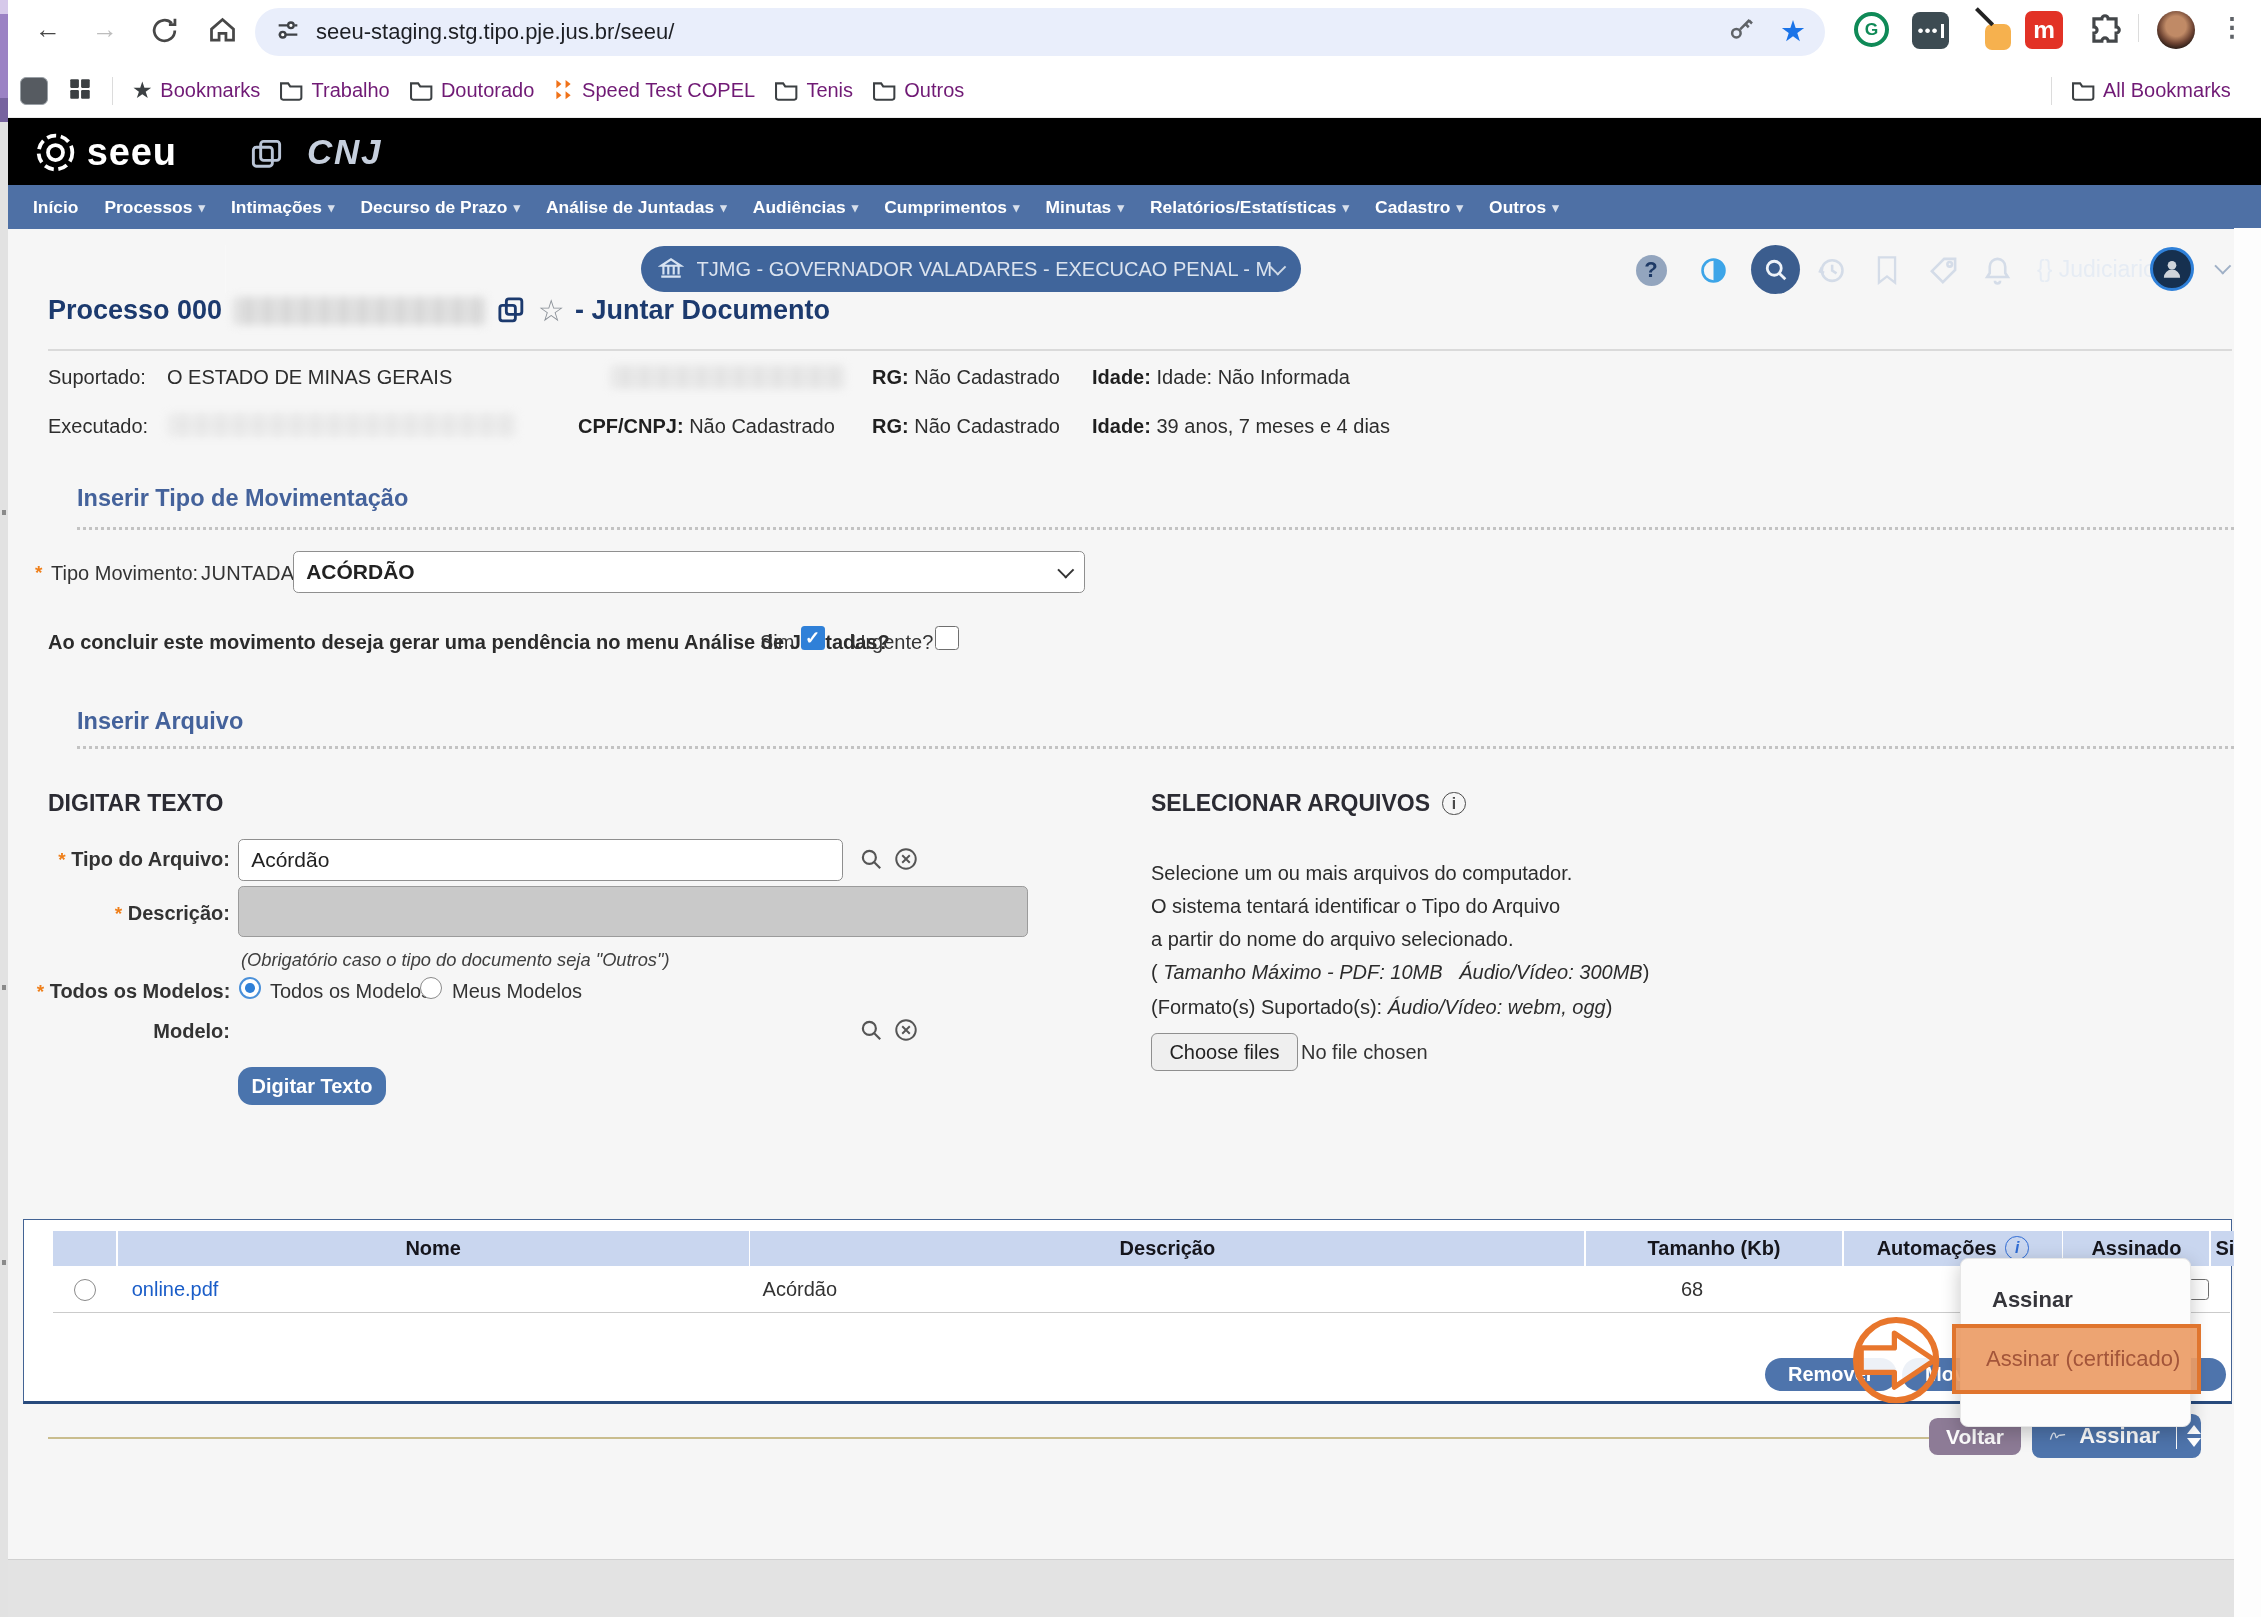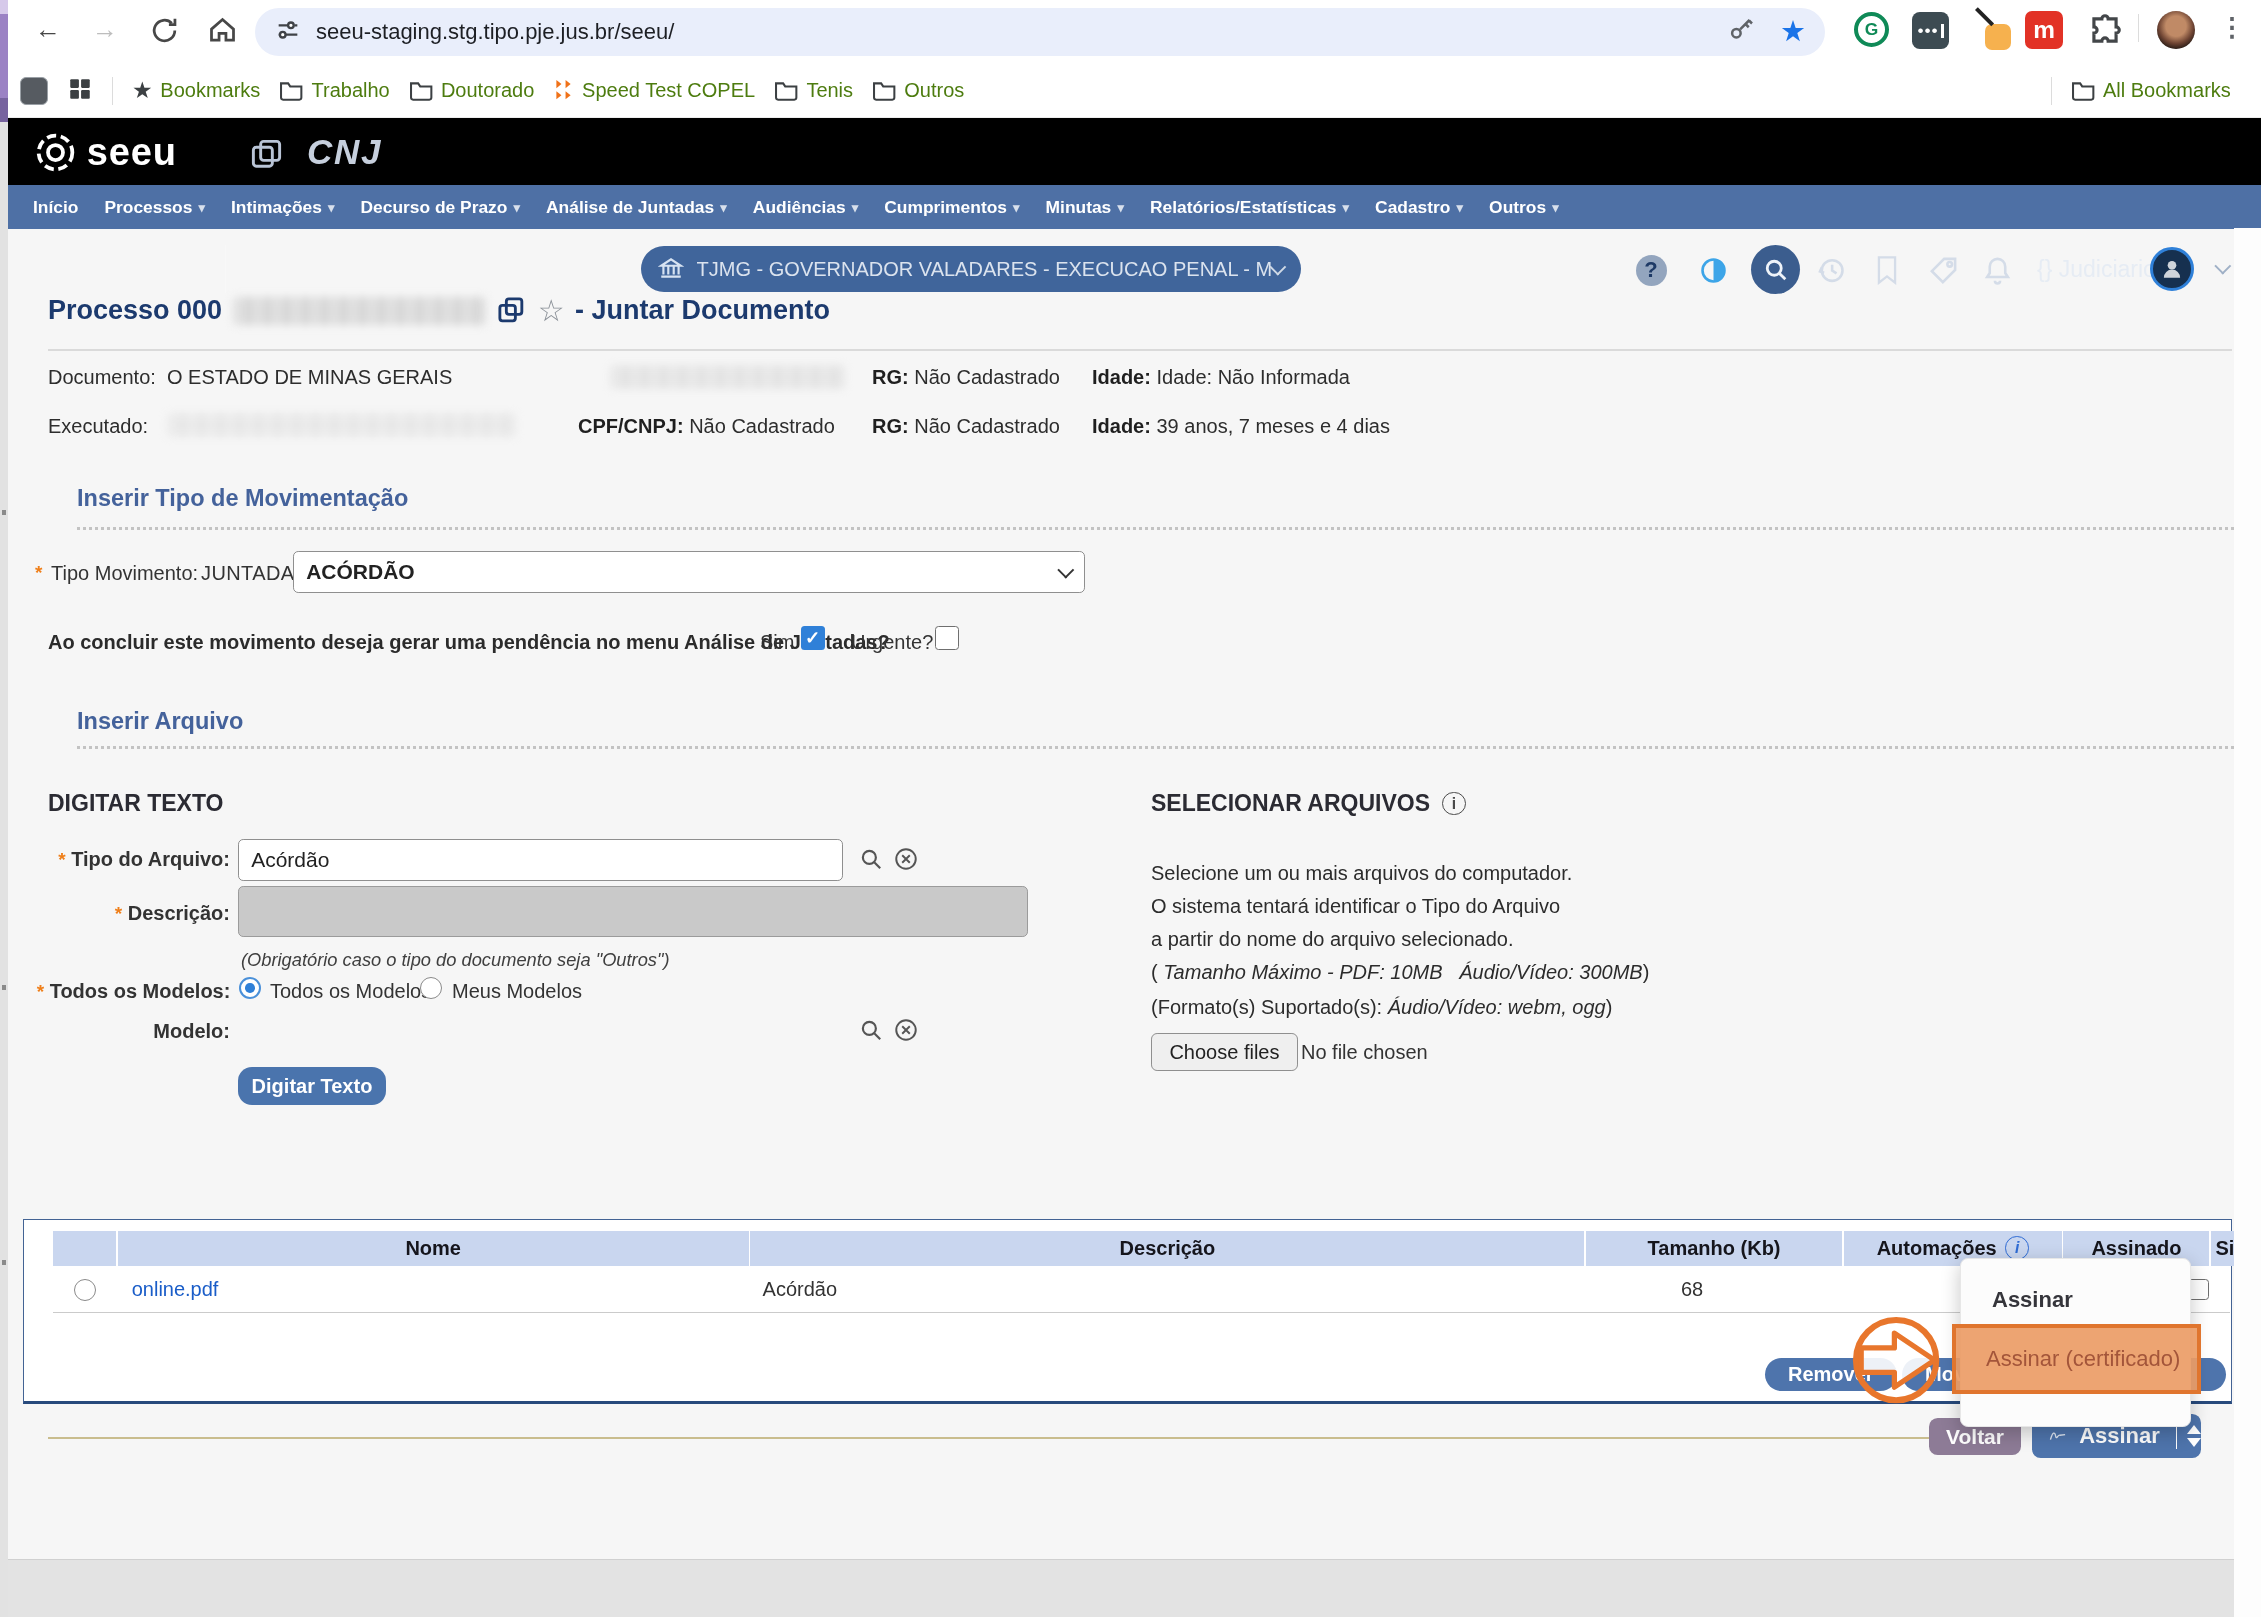--- a/index.html
+++ b/index.html
@@ -8,21 +8,21 @@
   .abs{position:absolute;}
   .flex{display:flex;align-items:center;}
 
   
   .browser-top{left:0;top:0;width:2261px;height:118px;background:#ffffff;}
   .btn-ico{font-size:26px;color:#474747;line-height:1;}
   .btn-ico.disabled{color:#bdbdbd;}
   .url-pill{left:255px;top:7.8px;width:1570px;height:48px;background:#e9eefb;border-radius:24.4px;display:flex;align-items:center;padding:0 19px;box-sizing:border-box;}
   .url-text{font-size:22px;color:#1d1f24;margin-left:14px;flex:1;}
   .bookbar{left:7.8px;top:64px;width:2253px;height:54px;background:#ffffff;border-bottom:0.9px solid #ededed;}
-  .bm-label{font-size:20px;color:#4d7c0f;margin-left:7.8px;}
+  .bm-label{font-size:20px;color:#701a75;margin-left:7.8px;}
   .vsep{width:0.9px;height:28px;background:#dcdcdc;}
   .darksq{width:26px;height:26px;background:#565b61;border:1.7px solid #9aa0a6;border-radius:6.1px;}
   .folder-svg{flex:0 0 auto;}
 
   
   .hdr{left:0;top:118px;width:2261px;height:67px;background:#000000;}
   .hdr-sep{left:225px;top:127px;width:0.9px;height:48px;background:rgba(255,255,255,.25);}
   .logo-text{font-size:38px;font-weight:bold;color:#ffffff;letter-spacing:0.9px;}
   .cnj-text{font-size:35px;font-weight:bold;color:#c6cfdd;font-style:italic;letter-spacing:1.7px;}
   .court-pill{left:641px;top:128px;width:660px;height:46px;background:#40659b;border-radius:23.5px;display:flex;align-items:center;padding:0 17.4px;box-sizing:border-box;}
@@ -325,21 +325,21 @@
     <span class="redact" style="width:253px;height:28px;"></span>
     <svg width="31" height="31" viewBox="0 0 24 24" fill="none" stroke="#1c3a6e" stroke-width="2.2">
         <rect x="3" y="8" width="12" height="12" rx="2"></rect>
         <rect x="8" y="3" width="12" height="12" rx="2"></rect>
       </svg>
     <span class="title-star">☆</span>
     <span>- Juntar Documento</span>
   </div>
   <div class="abs hr1"></div>
 
-  <div class="abs dtl" style="left:48px;top:366px;">Documento:</div>
+  <div class="abs dtl" style="left:48px;top:366px;">Suportado:</div>
   <div class="abs dtl" style="left:167px;top:366px;">O ESTADO DE MINAS GERAIS</div>
   <div class="abs redact" style="left:610px;top:365px;width:235px;height:24.4px;opacity:.45;"></div>
   <div class="abs dtl" style="left:872px;top:366px;"><b>RG:</b>&nbsp;<span>Não Cadastrado</span></div>
   <div class="abs dtl" style="left:1092px;top:366px;"><b>Idade:</b>&nbsp;<span>Idade: Não Informada</span></div>
 
   <div class="abs dtl" style="left:48px;top:415px;">Executado:</div>
   <div class="abs redact" style="left:167px;top:413px;width:349px;height:24.4px;opacity:.35;"></div>
   <div class="abs dtl" style="left:578px;top:415px;"><b>CPF/CNPJ:</b>&nbsp;<span>Não Cadastrado</span></div>
   <div class="abs dtl" style="left:872px;top:415px;"><b>RG:</b>&nbsp;<span>Não Cadastrado</span></div>
   <div class="abs dtl" style="left:1092px;top:415px;"><b>Idade:</b>&nbsp;<span>39 anos, 7 meses e 4 dias</span></div>

